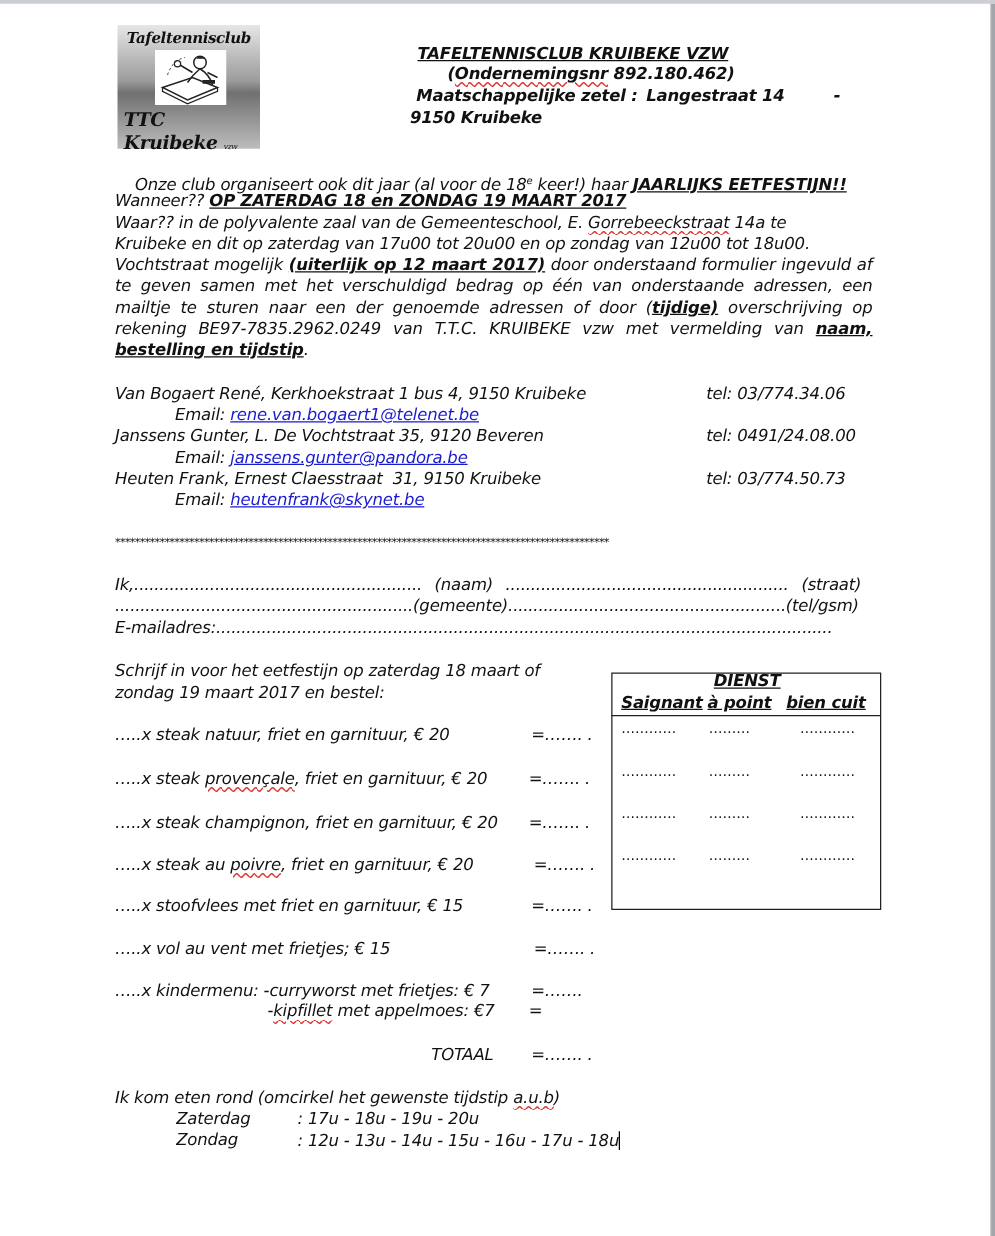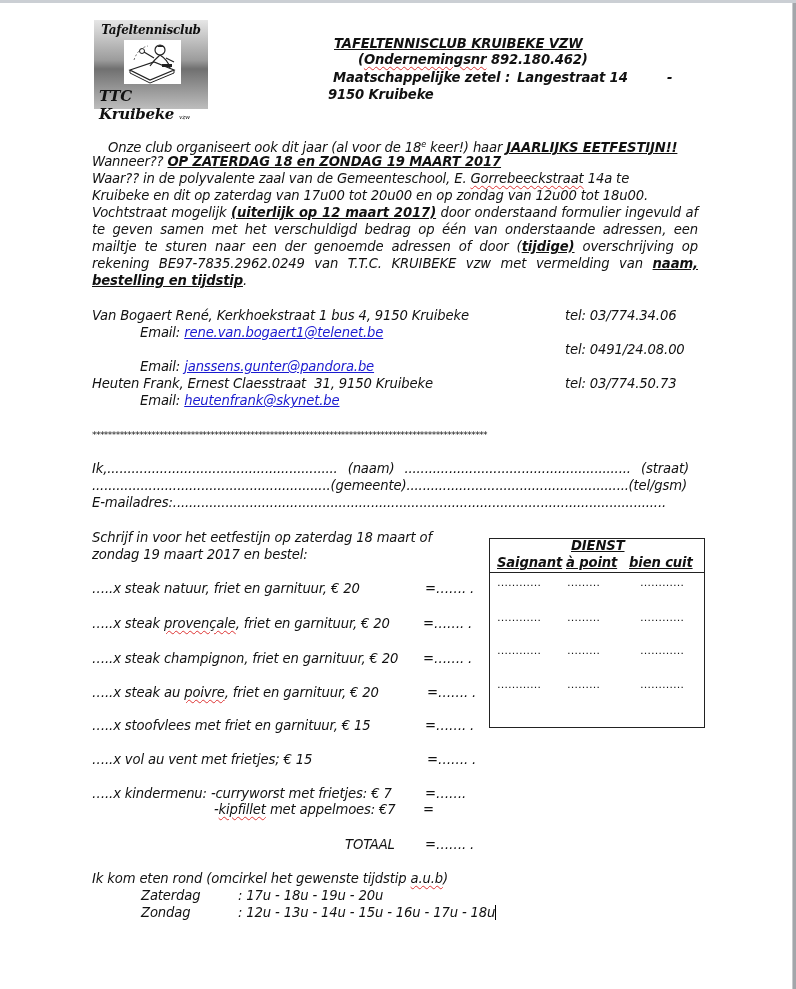--- a/index.html
+++ b/index.html
@@ -14,21 +14,21 @@
   .scrollbar { position:absolute; left:792px; top:3px; width:4px; height:986px; background:#a3a6aa; border-left:1px solid #c8cacd; }
   .page { position:absolute; left:0; top:0; width:790px; height:989px; }
 
   .t { position:absolute; white-space:pre; font-size:13.2px; line-height:16px; letter-spacing:-0.15px; }
   .b { font-weight:bold;text-align:right; }
   .u { text-decoration:underline; }
   .link { color:#1a1ad0; text-decoration:underline; }
   .squig { text-decoration:underline wavy #d33; text-decoration-thickness:1px; text-underline-offset:2px; }
 
   
-  .logo { position:absolute; left:94px; top:20px; width:114px; height:89px;
+  .logo { position:absolute; left:94px; top:20px; width:114px; height:99px;
     background:linear-gradient(180deg,#e6e6e6 0%,#9c9c9c 45%,#707070 55%,#bdbdbd 100%); }
   .logo-top { position:absolute; left:0; top:3px; width:114px; text-align:center;
     font-family:"DejaVu Serif", serif; font-weight:bold; font-style:italic; font-size:12px; color:#111; letter-spacing:-0.3px; }
   .logo-pic { position:absolute; left:30px; top:20px; width:57px; height:44px; background:#fff; }
   .logo-bottom { position:absolute; left:5px; top:67px; font-family:"DejaVu Serif", serif;
     font-weight:bold; font-style:italic; font-size:15px; color:#111; letter-spacing:-0.3px; }
   .logo-vzw { font-size:6px; font-weight:normal; }
 
   .just { position:absolute; left:92px; width:606px; font-size:13.2px; line-height:16px; text-align:justify; text-align-last:justify; white-space:normal; letter-spacing:-0.1px; }
 
@@ -76,20 +76,21 @@
   <div class="just" style="top:205px;"><span>Vochtstraat mogelijk </span><span class="b u">(uiterlijk op 12 maart 2017)</span><span> door onderstaand formulier ingevuld af</span></div>
   <div class="just" style="top:222px;">te geven samen met het verschuldigd bedrag op één van onderstaande adressen, een</div>
   <div class="just" style="top:239px;"><span>mailtje te sturen naar een der genoemde adressen of door (</span><span class="b u">tijdige)</span><span> overschrijving op</span></div>
   <div class="just" style="top:256px;"><span>rekening BE97-7835.2962.0249 van T.T.C. KRUIBEKE vzw met vermelding van </span><span class="b u">naam,</span></div>
   <div class="t" style="left:92px; top:273px;"><span class="b u">bestelling en tijdstip</span><span>.</span></div>
 
   <div class="t" style="left:92px; top:308px;">Van Bogaert René, Kerkhoekstraat 1 bus 4, 9150 Kruibeke</div>
   <div class="t" style="left:565px; top:308px;">tel: 03/774.34.06</div>
   <div class="t" style="left:140px; top:325px;"><span>Email: </span><span class="link">rene.van.bogaert1@telenet.be</span></div>
 
+  <div class="t" style="left:92px; top:342px;">Janssens Gunter, L. De Vochtstraat 35, 9120 Beveren</div>
   <div class="t" style="left:565px; top:342px;">tel: 0491/24.08.00</div>
   <div class="t" style="left:140px; top:359px;text-align:right;"><span>Email: </span><span class="link">janssens.gunter@pandora.be</span></div>
 
   <div class="t" style="left:92px; top:376px;">Heuten Frank, Ernest Claesstraat  31, 9150 Kruibeke</div>
   <div class="t" style="left:565px; top:376px;">tel: 03/774.50.73</div>
   <div class="t" style="left:140px; top:393px;"><span>Email: </span><span class="link">heutenfrank@skynet.be</span></div>
 
   <div class="t" style="left:92px; top:427px; font-size:9px; letter-spacing:-0.55px; font-style:normal;">****************************************************************************************************</div>
 
   <div class="t" style="left:92px; top:461px; width:597px; display:flex; justify-content:space-between; overflow:hidden;gap:10px;">

